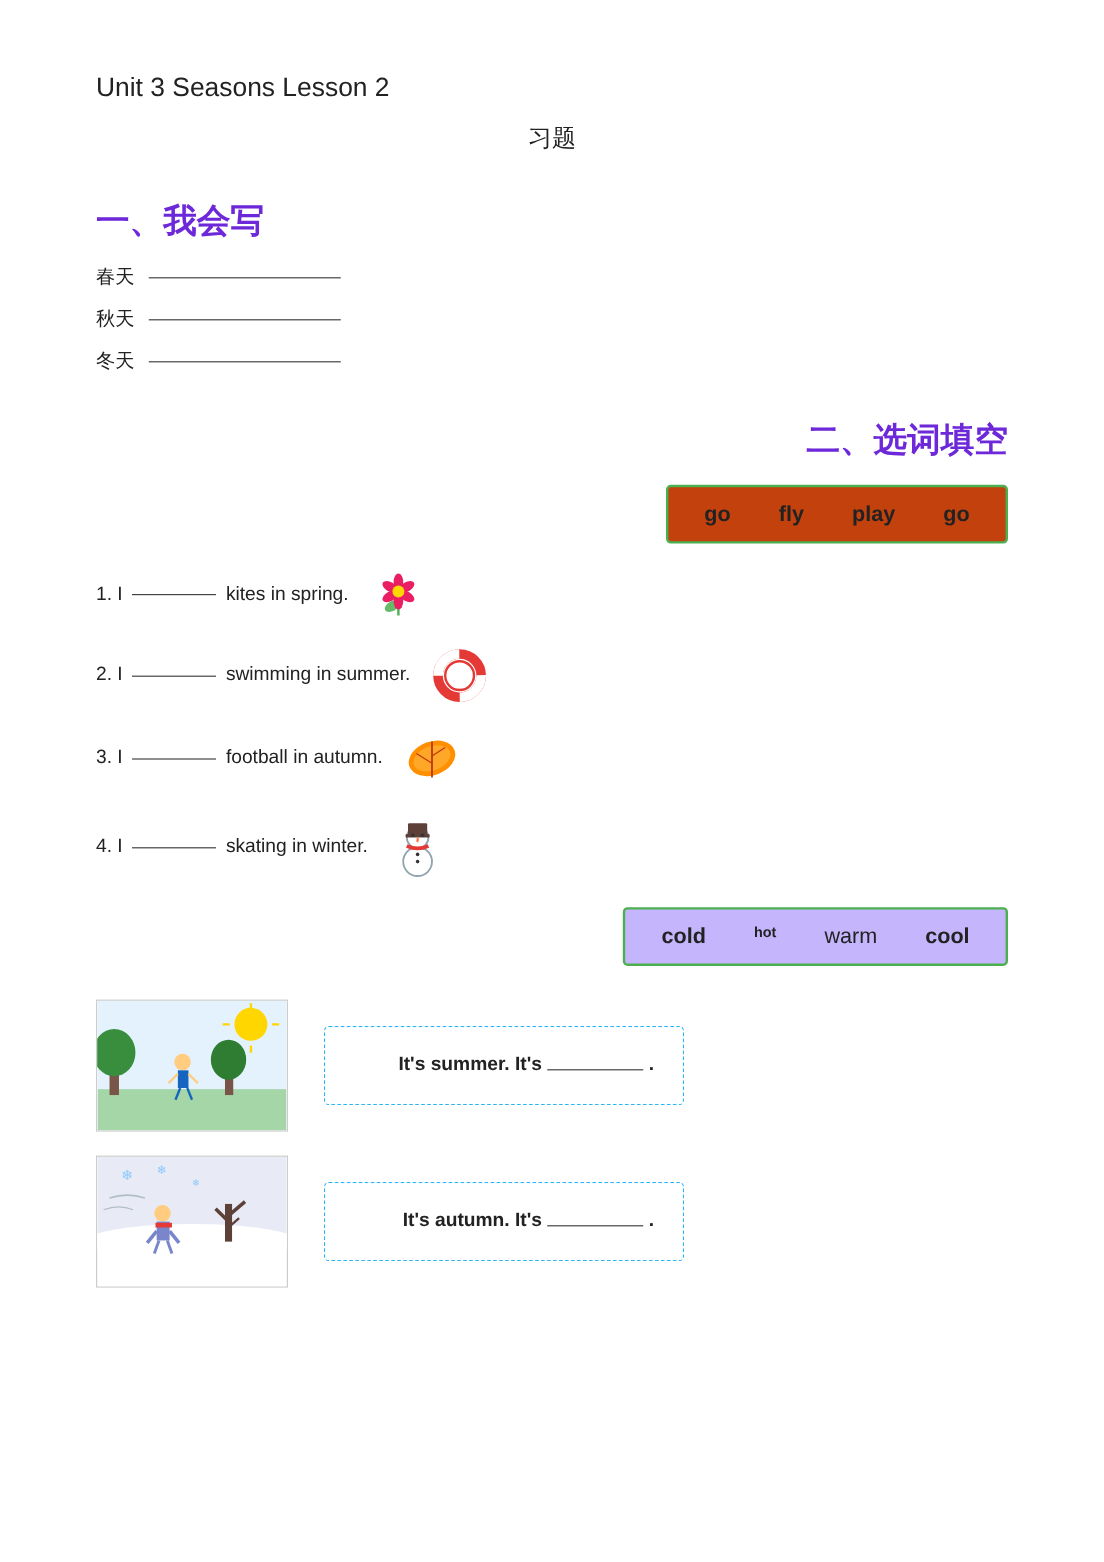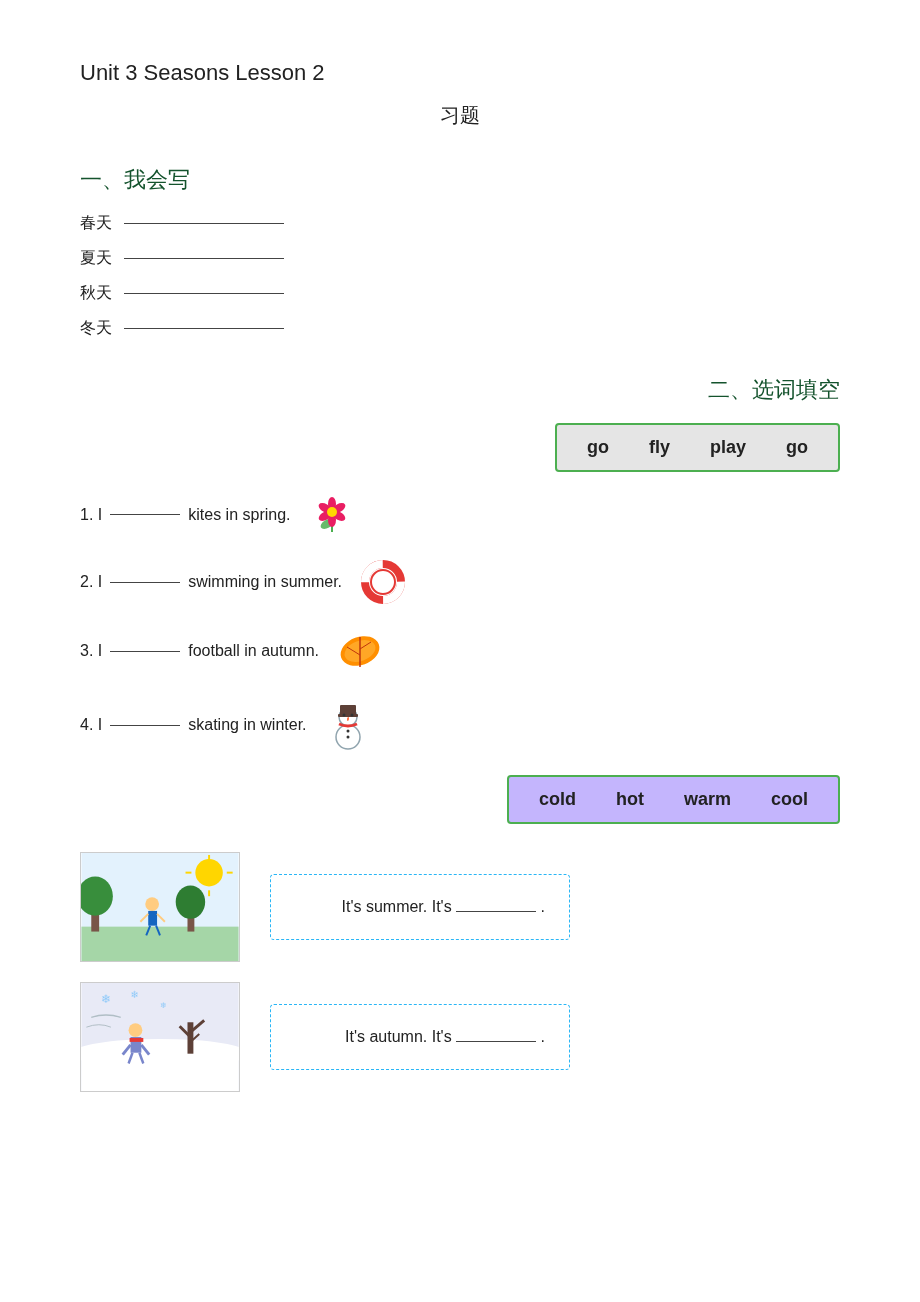--- a/index.html
+++ b/index.html
@@ -17,23 +17,23 @@
       font-weight: normal;
       font-family: Arial, sans-serif;
       margin-bottom: 16px;
     }
     .sub-title {
       text-align: center;
       font-size: 20px;
       margin-bottom: 36px;
     }
     .section-title {
-      font-size: 22px;
-      font-weight: normal;
-      color: #14532d;
+      font-size: 28px;
+      font-weight: bold;
+      color: #6d28d9;
       margin-bottom: 18px;
     }
     .section-one {
       margin-bottom: 36px;
     }
     .write-line {
       font-size: 16px;
       margin-bottom: 14px;
       display: flex;
       align-items: center;
@@ -52,21 +52,21 @@
       text-align: right;
     }
     .word-box {
       border: 2px solid #4caf50;
       border-radius: 4px;
       padding: 12px 30px;
       display: inline-flex;
       gap: 40px;
       margin-left: 240px;
       margin-bottom: 20px;
-      background: #e5e5e5;
+      background: #c2410c;
     }
     .word-box span {
       font-size: 18px;
       font-weight: bold;
       font-family: Arial, sans-serif;
     }
     .fill-sentence {
       font-size: 16px;
       margin-bottom: 20px;
       display: flex;
@@ -103,20 +103,21 @@
       flex-shrink: 0;
     }
     .answer-box {
       border: 1.5px dashed #29b6f6;
       border-radius: 4px;
       padding: 18px 24px;
       width: 300px;
       font-size: 16px;
       font-family: Arial, sans-serif;
       line-height: 1.8;
+      font-weight: bold;
     }
     .answer-blank {
       display: inline-block;
       width: 80px;
       border-bottom: 1px solid #444;
     }
     
     .icon-area {
       display: inline-flex;
       align-items: center;
@@ -126,24 +127,20 @@
 </head>
 <body>
 
 <div class="main-title">Unit 3 Seasons Lesson 2</div>
 <div class="sub-title">习题</div>
 
 <div class="section-one">
   <div class="section-title">一、我会写</div>
   <div class="write-line">
     <span class="label">春天</span>
-    <span class="underline"></span>
-  </div>
-  <div class="write-line">
-    <span class="label">夏天</span>
     <span class="underline"></span>
   </div>
   <div class="write-line">
     <span class="label">秋天</span>
     <span class="underline"></span>
   </div>
   <div class="write-line">
     <span class="label">冬天</span>
     <span class="underline"></span>
   </div>
@@ -242,22 +239,22 @@
         <circle cx="27" cy="42" r="1.5" fill="#333"></circle>
 
         <path d="M18 29 Q27 33 36 29" stroke="#e53935" stroke-width="3" fill="none"></path>
       </svg>
     </span>
   </div>
 
   
   <div class="word-box-2" style="margin-left:240px; margin-bottom:28px;">
     <span style="font-size:18px;font-weight:bold;font-family:Arial,sans-serif;">cold</span>
-    <span style="font-size:18px;font-weight:bold;font-family:Arial,sans-serif;">hot</span>
-    <span style="font-size:18px;font-weight:bold;font-family:Arial,sans-serif;">warm</span>
+    <span style="font-size:12px;font-weight:bold;font-family:Arial,sans-serif;">hot</span>
+    <span style="font-size:18px;font-weight:normal;font-family:Arial,sans-serif;">warm</span>
     <span style="font-size:18px;font-weight:bold;font-family:Arial,sans-serif;">cool</span>
   </div>
 
   
   <div class="scene-row">
     <svg class="scene-img" viewBox="0 0 160 110">
 
       <rect x="0" y="0" width="160" height="110" fill="#e3f2fd"></rect>
 
       <circle cx="130" cy="20" r="14" fill="#ffd600"></circle>

